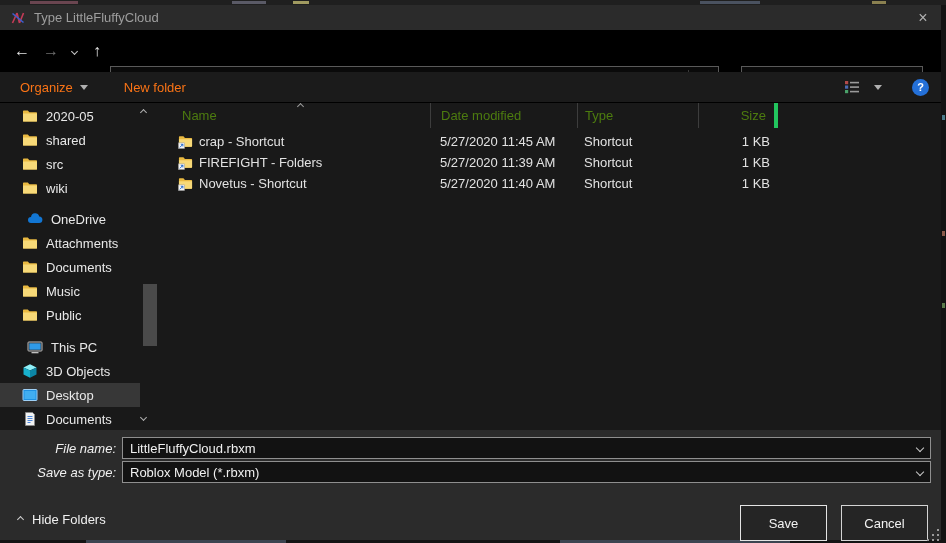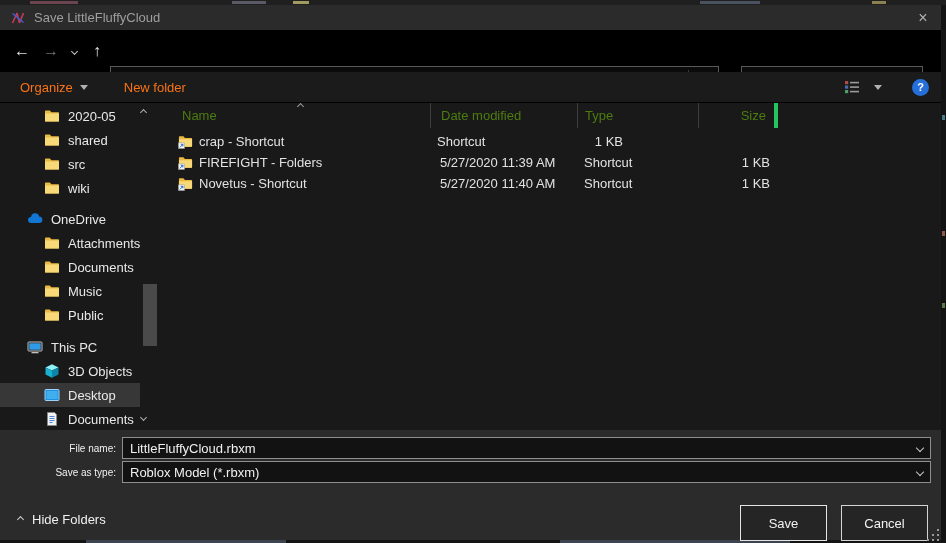--- a/index.html
+++ b/index.html
@@ -56,21 +56,21 @@
   .chev.up { transform:rotate(-135deg); }
   .chev.right { width:5px; height:5px; border-color:#9a9a9a; transform:rotate(-45deg); }
 
   
   .content { position:absolute; top:103px; left:0; width:941px; height:327px; background:#191919; }
 
   
   .sidebar { position:absolute; top:0; left:0; width:158px; height:327px; overflow:hidden; }
   .sitem { width:140px; height:24px; display:flex; align-items:center; gap:8px; font-size:13px; color:#e8e8e8; }
   .sitem.ind1 { padding-left:27px; }
-  .sitem.ind2 { padding-left:44px; }
+  .sitem.ind2 { padding-left:22px; }
   .sitem.selected { background:#373737; }
   .sitem svg { width:16px; height:16px; flex:none; }
   .gap7 { margin-top:7px; } .gap8 { margin-top:8px; } .gap1 { margin-top:1px; }
   .side-scroll-up { position:absolute; top:7px; left:141px; }
   .side-scroll-down { position:absolute; top:312px; left:141px; }
   .side-thumb { position:absolute; top:181px; left:143px; width:14px; height:62px; background:#4a4a4a; }
 
   
   .listarea { position:absolute; top:0; left:158px; width:783px; height:327px; }
   .lheader { display:flex; height:25px; align-items:center; font-size:13px; color:#4d7c0f; position:relative; }
@@ -85,21 +85,21 @@
   .frow { display:flex; height:21px; align-items:center; font-size:13px; color:#e2e2e2; }
   .fc-name { width:272px; padding-left:20px; display:flex; align-items:center; gap:6px; }
   .fc-name svg { width:15px; height:15px; flex:none; }
   .fc-date { width:147px; padding-left:10px; }
   .fc-type { width:121px; padding-left:7px; }
   .fc-size { width:80px; text-align:right; padding-right:8px; }
 
   
   .bottom-panel { position:absolute; top:430px; left:0; width:941px; height:110px; background:#2b2b2b; }
   .field-row { position:absolute; left:0; width:941px; height:22px; display:flex; align-items:center; }
-  .field-label { width:122px; text-align:right; padding-right:6px; font-size:10px; color:#f0f0f0; flex:none; }
+  .field-label { width:122px; text-align:right; padding-right:6px; font-size:13px; color:#f0f0f0; flex:none;font-style:italic; }
   .combo { position:relative; width:809px; height:22px; background:#121212; border:1px solid #8f8f8f;
            display:flex; align-items:center; }
   .combo input, .combo .combo-text { background:transparent; border:none; outline:none; color:#f0f0f0;
            font-size:13px; padding-left:7px; width:770px; font-family:"Liberation Sans", sans-serif; }
   .combo .combo-chev { position:absolute; right:7px; top:7px; }
 
   .footer-btn { position:absolute; top:505px; width:87px; height:36px; background:#252525;
                 border:1px solid #d4d4d4; color:#f2f2f2; font-size:13px; display:flex;
                 align-items:center; justify-content:center; }
   .hide-folders { position:absolute; left:18px; top:512px; display:flex; align-items:center; gap:9px;
@@ -186,21 +186,21 @@
   </div>
   <div class="bottom-sliver">
     <div class="frag" style="left:86px;top:0;width:200px;height:3px;background:#3c4450"></div>
     <div class="frag" style="left:560px;top:0;width:230px;height:3px;background:#3c4450"></div>
   </div>
 
   <div class="titlebar">
     <svg class="app-icon">
         <use href="#i-logo"></use>
       </svg>
-    <span class="title">Save LittleFluffyCloud</span>
+    <span class="title">Type LittleFluffyCloud</span>
     <div class="close-btn">×</div>
   </div>
 
   <div class="navbar">
     <div class="nav-btn" style="left:8px;width:28px">←</div>
     <div class="nav-btn" style="left:38px;width:26px;color:#6f6f6f">→</div>
     <div class="nav-btn" style="left:64px;width:20px">
       <span class="chev down" style="width:5px;height:5px"></span>
     </div>
     <div class="nav-btn" style="left:84px;width:26px">↑</div>
@@ -342,20 +342,21 @@
         <div class="hcell hc-size">Size</div>
       </div>
       <div class="rows">
         <div class="frow">
           <div class="fc-name">
             <svg>
                 <use href="#i-shortcut"></use>
               </svg>
             <span>crap - Shortcut</span>
           </div>
+          <div class="fc-date">5/27/2020 11:45 AM</div>
           <div class="fc-type">Shortcut</div>
           <div class="fc-size">1 KB</div>
         </div>
         <div class="frow">
           <div class="fc-name">
             <svg>
                 <use href="#i-shortcut"></use>
               </svg>
             <span>FIREFIGHT - Folders</span>
           </div>

